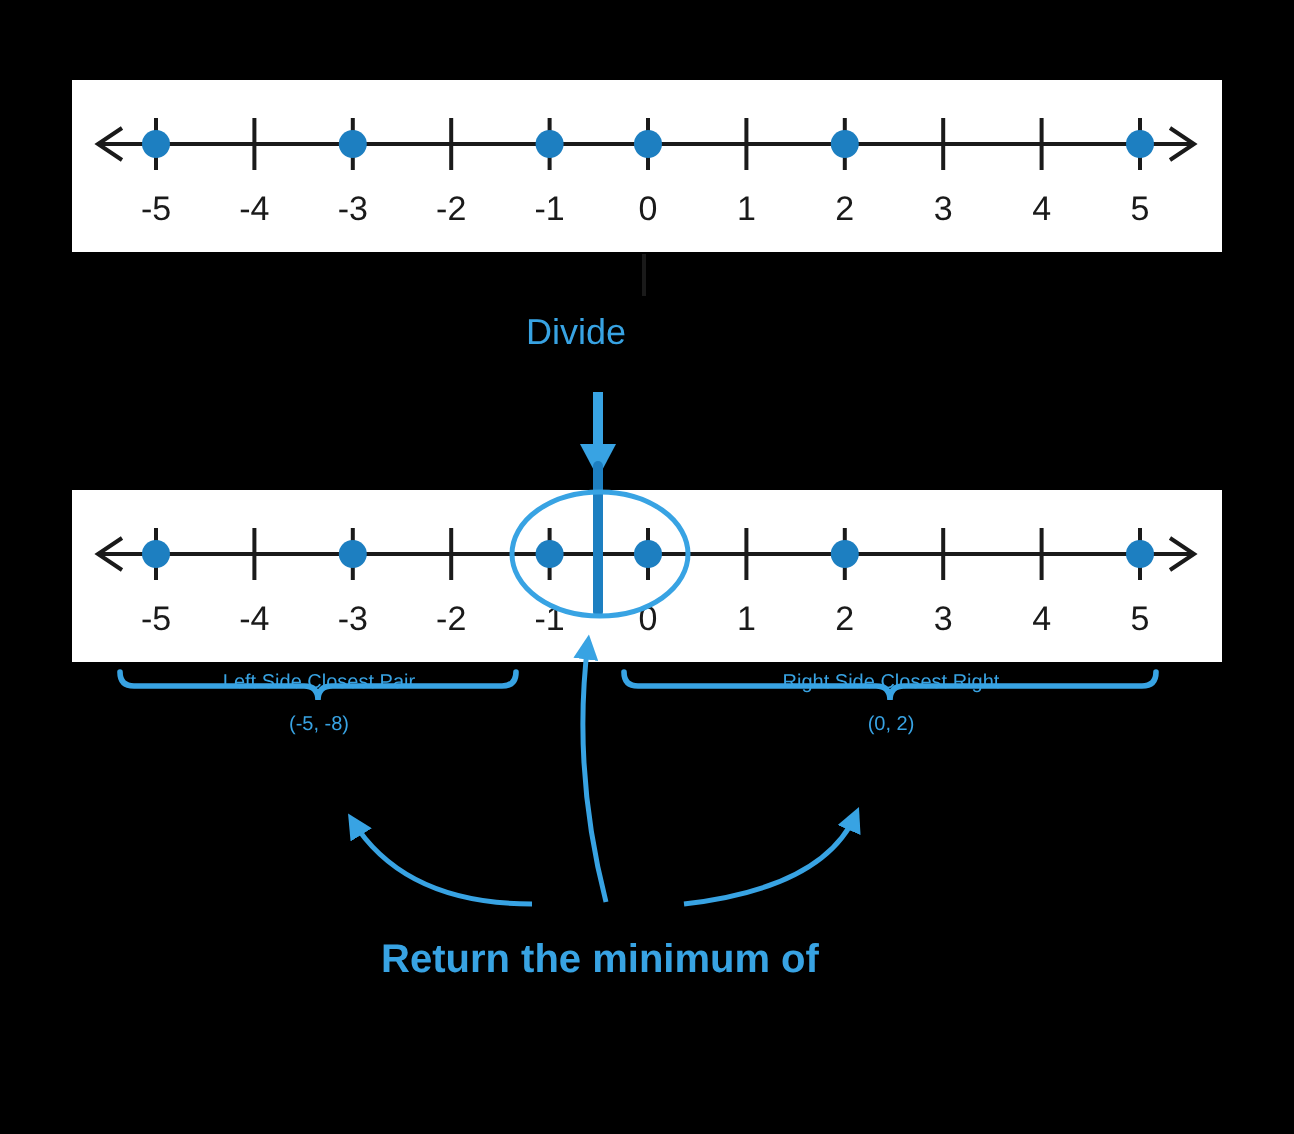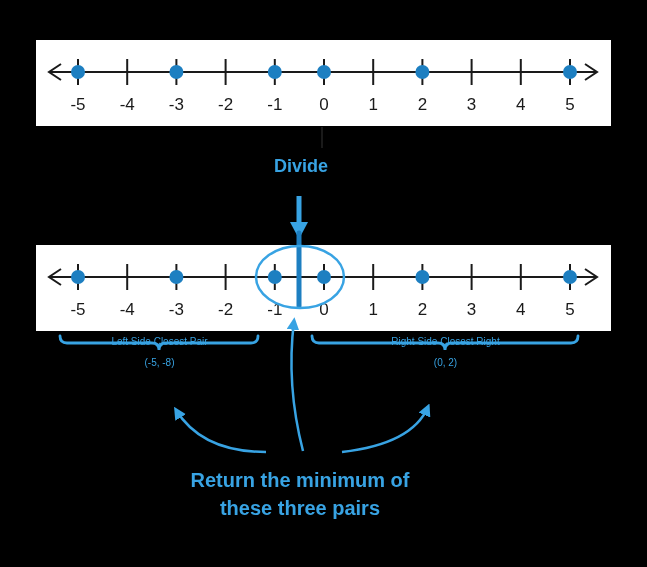--- a/index.html
+++ b/index.html
@@ -15,21 +15,21 @@
   .panel {
     position:absolute; left:36px; width:575px; height:86px;
     background:var(--panel,#fff);
   }
   #panel1 { top:40px; }
   #panel2 { top:245px; }
   .nl-svg { display:block; }
   .nl-svg text { font:17px "Liberation Sans", sans-serif; fill:var(--axis,#1a1a1a); }
   .overlay { position:absolute; left:0; top:0; pointer-events:none; }
   .label { position:absolute; text-align:center; color:var(--accent,#38a3e3); }
-  .divide-label { left:241px; top:156px; width:120px; font-weight:bold; font-size:18px; }
+  .divide-label { left:228px; top:156px; width:120px; font-weight:normal; font-size:18px; }
   .pair-label { top:331px; width:245px; font-size:10px; line-height:21px; }
   .pair-left  { left:37px; }
   .pair-right { left:323px; }
   .conclusion { left:140px; top:466px; width:320px; font-size:20px; font-weight:bold; line-height:28px; }
   .stroke-accent { stroke:var(--accent,#38a3e3); fill:none; }
   .stroke-dot    { stroke:var(--dot,#1d7fc1); }
   .stroke-axis   { stroke:var(--axis,#1a1a1a); }
   .fill-accent   { fill:var(--accent,#38a3e3); }
 </style>
 </head>
@@ -145,16 +145,15 @@
     <div>(-5, -8)</div>
   </div>
 
   <div class="label pair-label pair-right">
     <div>Right Side Closest Right</div>
     <div>(0, 2)</div>
   </div>
 
   <div class="label conclusion">
     <div>Return the minimum of</div>
-    <div>these three pairs</div>
   </div>
 
 </div>
 
 </body></html>

